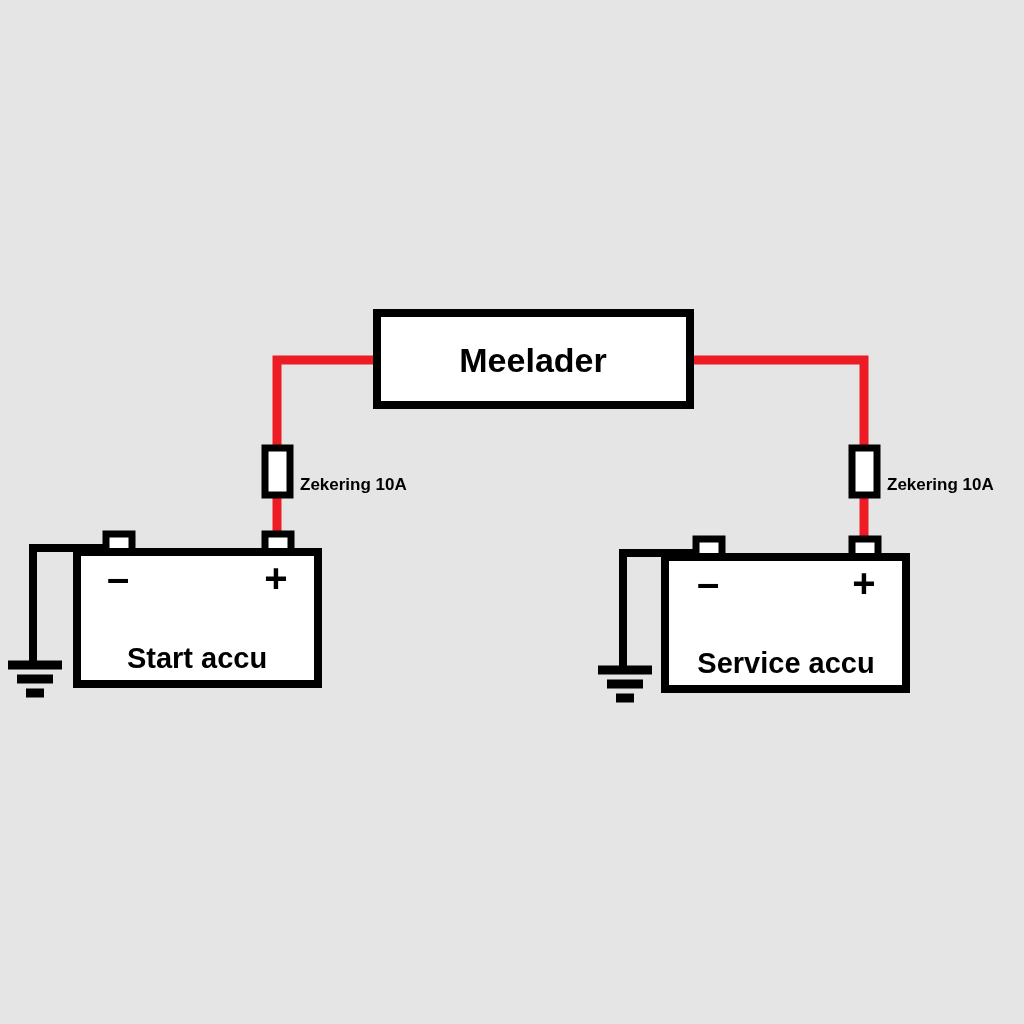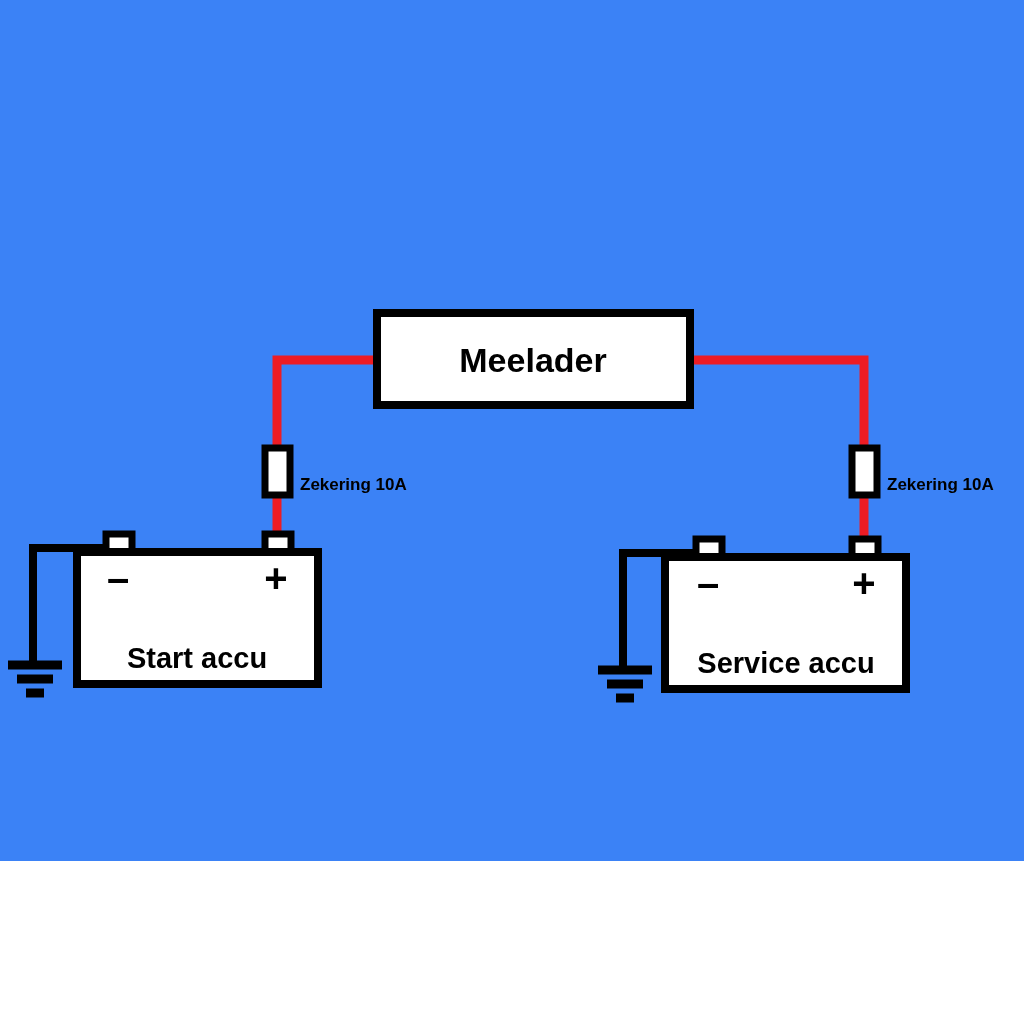--- a/index.html
+++ b/index.html
@@ -9,22 +9,22 @@
   }
   body {
     width: 1024px;
     height: 1024px;
     font-family: "Liberation Sans", sans-serif;
     overflow: hidden;
   }
   #diagram-root {
     position: relative;
     width: 1024px;
-    height: 861px;
-    background: #3b82f6;
+    height: 1024px;
+    background: #e5e5e5;
   }
   svg#wiring-svg {
     position: absolute;
     top: 0;
     left: 0;
     width: 1024px;
     height: 1024px;
     display: block;
   }
   .lbl {

